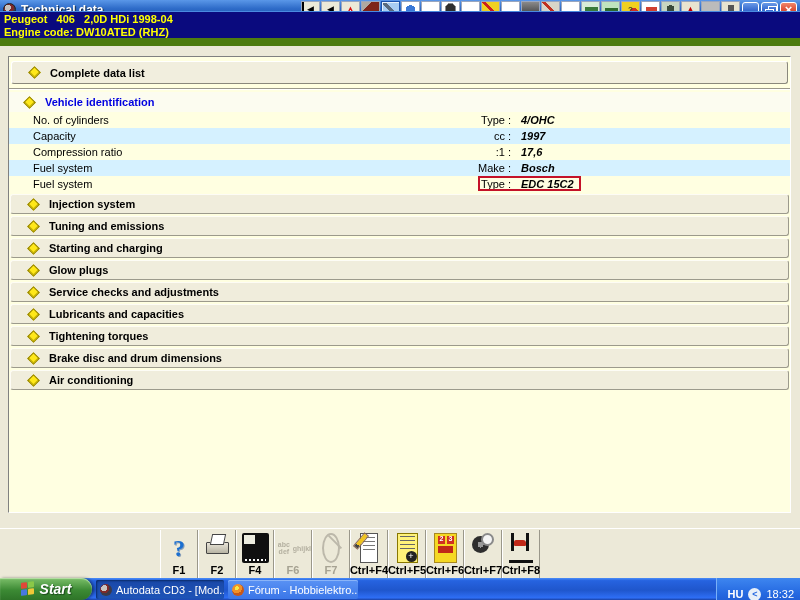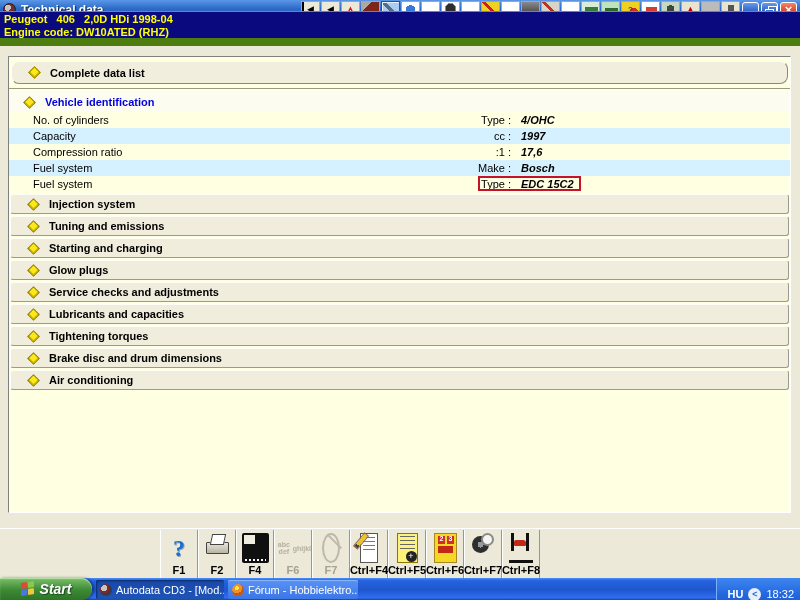--- a/index.html
+++ b/index.html
@@ -65,21 +65,21 @@
     color:#FFFF00; font-size:11px; font-weight:bold; padding:1px 16px 0 4px; border-top:1px solid #4A8AE0; }
   .veh-header div { white-space:pre; line-height:13px; }
 
   
   .main { position:absolute; left:0; top:46px; width:800px; height:482px; background:#ECE9D8; }
   .panel { position:absolute; left:8px; top:10px; width:783px; height:457px; background:#FFFFE1;
     border-top:1px solid #808080; border-left:1px solid #808080;
     border-right:1px solid #FFF; border-bottom:1px solid #FFF; overflow:hidden; }
 
   .cdl-bar { height:23px; margin:4px 2px 0 2px; background:#F1EEDE; border:1px solid #8A887C;
-    border-top-color:#FFF; border-left-color:#FFF; border-radius:8px; display:flex; align-items:center;
+    border-top-color:#FFF; border-left-color:#FFF; border-radius:3px; display:flex; align-items:center;
     font-size:11px; font-weight:bold; }
   .groove { height:2px; border-top:1px solid #9A978A; border-bottom:1px solid #FFF; margin:4px 0 0 0; }
 
   .dia { width:9px; height:9px; background:#FFE819; border:1px solid #8A7A00;
     box-shadow:inset -1px -1px 0 #C8B400; transform:rotate(45deg); flex:0 0 auto; }
   .cdl-bar .dia, .section-bar .dia { margin-left:18px; }
   .cdl-bar span, .section-bar span { margin-left:11px; }
 
   .vi-header { height:20px; margin-top:2px; background:#FCFCF0; display:flex; align-items:center;
     font-size:11px; font-weight:bold; color:#0000E0; }

